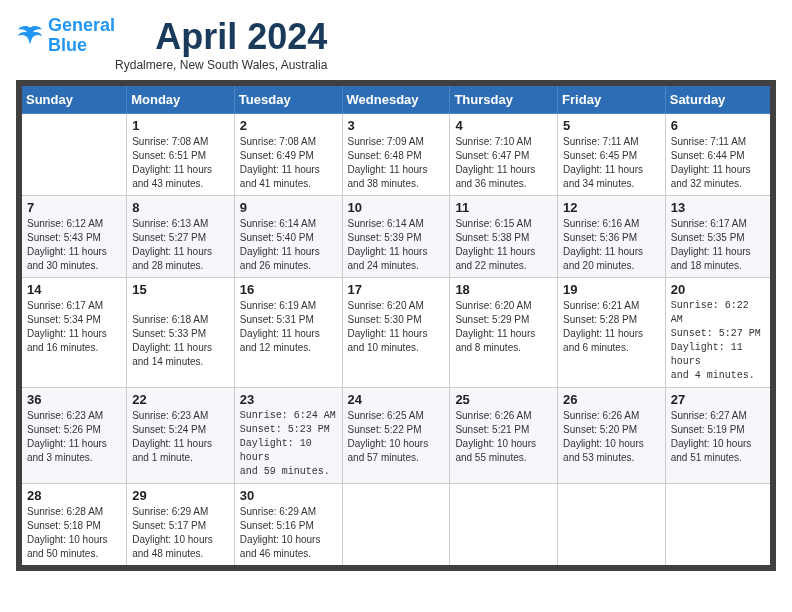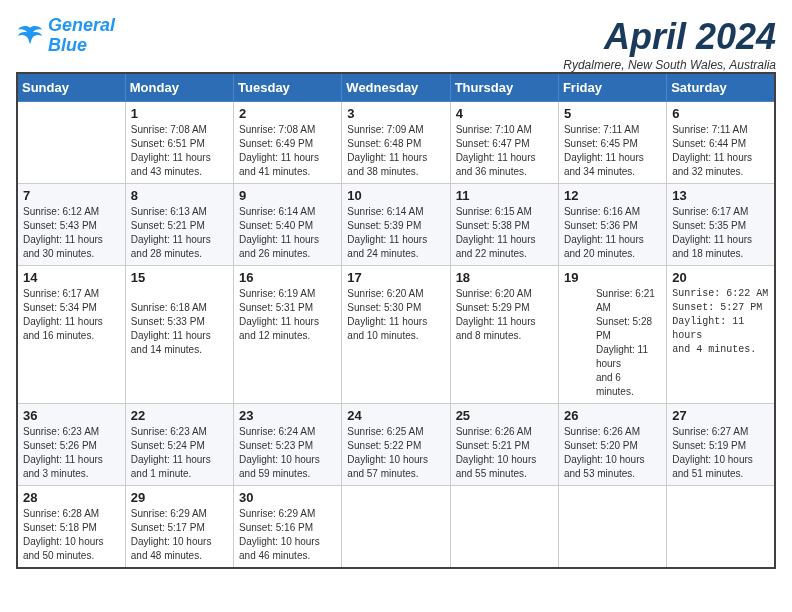--- a/index.html
+++ b/index.html
@@ -5,23 +5,22 @@
     * { box-sizing: border-box; margin: 0; padding: 0; }
     body {
       font-family: Arial, sans-serif;
       background: #fff;
       width: 792px;
       min-height: 612px;
       padding: 16px;
     }
     .header {
       display: flex;
-      justify-content: space-between;
       align-items: flex-start;
-      font-style: italic;
+      margin-bottom: 8px;
     }
     .logo {
       display: flex;
       align-items: center;
       gap: 4px;
     }
     .logo-text {
       font-size: 18px;
       font-weight: bold;
       color: #1a3a5c;
@@ -42,21 +41,21 @@
       font-weight: bold;
       color: #1a3a5c;
     }
     .subtitle {
       font-size: 12px;
       color: #333;
     }
     .calendar {
       width: 100%;
       border-collapse: collapse;
-      border: 2px solid #404040;
+      border: 6px solid #404040;
     }
     .calendar th {
       background: #2d6db5;
       color: #fff;
       font-size: 13px;
       font-weight: bold;
       padding: 6px 4px;
       text-align: left;
       border: 1px solid #4a85c8;
     }
@@ -169,21 +168,21 @@
         <td>
           <div class="day-num">7</div>
           <div class="day-info" style="white-space: pre-line;">Sunrise: 6:12 AM
 Sunset: 5:43 PM
 Daylight: 11 hours
 and 30 minutes.</div>
         </td>
         <td>
           <div class="day-num">8</div>
           <div class="day-info" style="white-space: pre-line;">Sunrise: 6:13 AM
-Sunset: 5:21 PM
+Sunset: 5:27 PM
 Daylight: 11 hours
 and 28 minutes.</div>
         </td>
         <td>
           <div class="day-num">9</div>
           <div class="day-info" style="white-space: pre-line;">Sunrise: 6:14 AM
 Sunset: 5:40 PM
 Daylight: 11 hours
 and 26 minutes.</div>
         </td>
@@ -247,21 +246,21 @@
         </td>
         <td>
           <div class="day-num">18</div>
           <div class="day-info" style="white-space: pre-line;">Sunrise: 6:20 AM
 Sunset: 5:29 PM
 Daylight: 11 hours
 and 8 minutes.</div>
         </td>
         <td>
           <div class="day-num">19</div>
-          <div class="day-info" style="white-space: pre-line; margin-left: 32px;">Sunrise: 6:21 AM
+          <div class="day-info" style="white-space: pre-line;">Sunrise: 6:21 AM
 Sunset: 5:28 PM
 Daylight: 11 hours
 and 6 minutes.</div>
         </td>
         <td>
           <div class="day-num">20</div>
           <div class="day-info" style="white-space: pre-line; font-family: Liberation Mono, monospace;">Sunrise: 6:22 AM
 Sunset: 5:27 PM
 Daylight: 11 hours
 and 4 minutes.</div>
@@ -277,21 +276,21 @@
         </td>
         <td>
           <div class="day-num">22</div>
           <div class="day-info" style="white-space: pre-line;">Sunrise: 6:23 AM
 Sunset: 5:24 PM
 Daylight: 11 hours
 and 1 minute.</div>
         </td>
         <td>
           <div class="day-num">23</div>
-          <div class="day-info" style="white-space: pre-line;">Sunrise: 6:24 AM
+          <div class="day-info" style="white-space: pre-line; font-family: Liberation Mono, monospace;">Sunrise: 6:24 AM
 Sunset: 5:23 PM
 Daylight: 10 hours
 and 59 minutes.</div>
         </td>
         <td>
           <div class="day-num">24</div>
           <div class="day-info" style="white-space: pre-line;">Sunrise: 6:25 AM
 Sunset: 5:22 PM
 Daylight: 10 hours
 and 57 minutes.</div>

